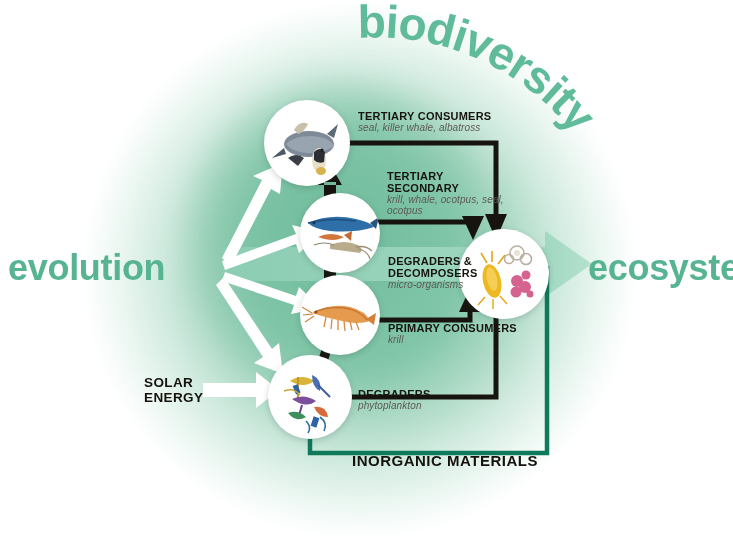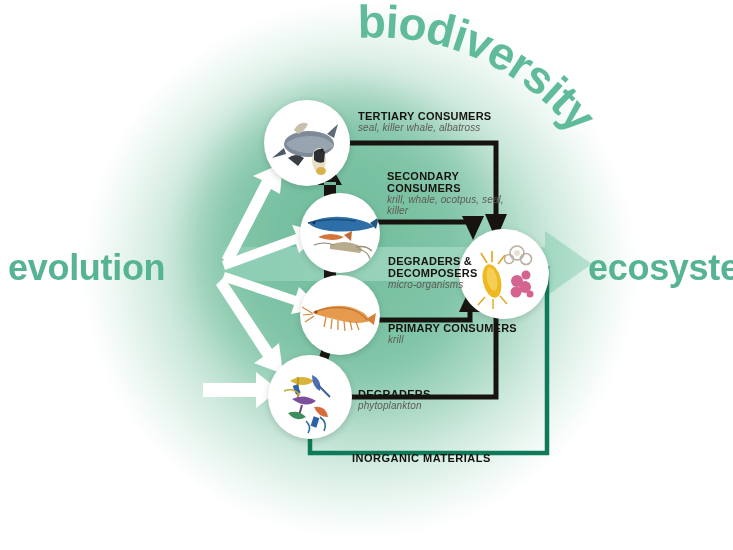--- a/index.html
+++ b/index.html
@@ -21,21 +21,21 @@
         filter:blur(10px);}
 
   .svgl{position:absolute;left:0;top:0;width:733px;height:550px;}
 
   
   .lbl{position:absolute;white-space:nowrap;}
   .word-green{color:#57b492;font-size:36px;font-weight:600;letter-spacing:-0.3px;}
   .blk-title{color:#17140f;font-size:11px;font-weight:bold;letter-spacing:.25px;}
   .blk-sub{color:#5d5a54;font-size:10px;letter-spacing:.1px;font-style:italic;}
   .big-blk{color:#15120e;font-size:13.5px;font-weight:bold;letter-spacing:.4px;line-height:15px;}
-  .inorg{color:#15120e;font-size:11px;font-weight:bold;letter-spacing:.5px;}
+  .inorg{color:#15120e;font-size:15px;font-weight:bold;letter-spacing:.5px;}
 
   
   .bio-svg{position:absolute;left:330px;top:-6px;width:330px;height:190px;}
   .bio-txt{font-family:"Liberation Sans","DejaVu Sans",sans-serif;
            font-size:46px;font-weight:bold;fill:#5fbb99;letter-spacing:-1px;}
 
   
   .node{position:absolute;border-radius:50%;background:#ffffff;
         box-shadow:0 2px 6px rgba(40,70,60,.22);overflow:hidden;}
   .node .art{position:absolute;left:0;top:0;width:100%;height:100%;}
@@ -221,31 +221,35 @@
       </g>
       <path d="M 16,36 Q 26,32 32,40" stroke="#c8a62f" stroke-width="1.5" fill="none"></path>
     </svg>
   </div>
 
   <div class="lbl word-green" style="left:8px;top:247px;">evolution</div>
 
   <div class="lbl word-green" style="left:588px;top:247px;">ecosystems</div>
 
 
+  <div class="lbl big-blk" style="left:144px;top:375px;">
+    <div>SOLAR</div>
+    <div>ENERGY</div>
+  </div>
 
   <div class="lbl" style="left:358px;top:110px;">
     <div class="blk-title">TERTIARY CONSUMERS</div>
     <div class="blk-sub">seal, killer whale, albatross</div>
   </div>
 
   <div class="lbl" style="left:387px;top:170px;">
+    <div class="blk-title">TERTIARY</div>
     <div class="blk-title">SECONDARY</div>
-    <div class="blk-title">CONSUMERS</div>
     <div class="blk-sub">krill, whale, ocotpus, seal,</div>
-    <div class="blk-sub">killer</div>
+    <div class="blk-sub">ocotpus</div>
   </div>
 
   <div class="lbl" style="left:388px;top:255px;">
     <div class="blk-title">DEGRADERS &amp;</div>
     <div class="blk-title">DECOMPOSERS</div>
     <div class="blk-sub">micro-organisms</div>
   </div>
 
   <div class="lbl" style="left:388px;top:322px;">
     <div class="blk-title">PRIMARY CONSUMERS</div>

